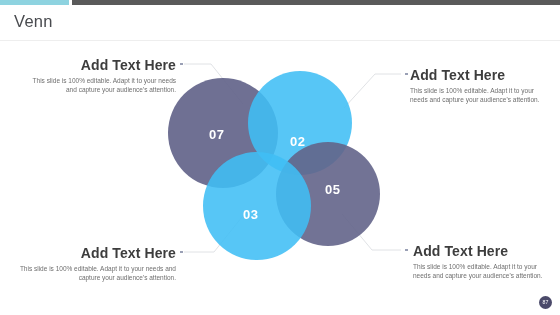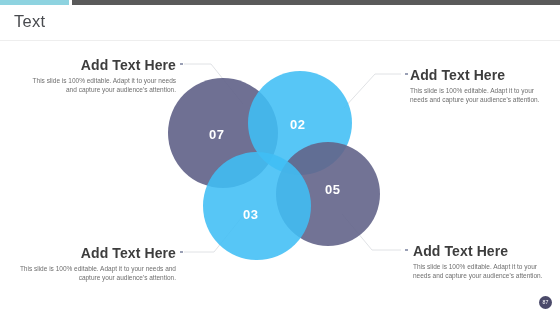--- a/index.html
+++ b/index.html
@@ -119,21 +119,21 @@
 
   .clabel {
     position: absolute;
     color: #ffffff;
     font-size: 13px;
     font-weight: bold;
     letter-spacing: 0.4px;
     z-index: 20;
   }
   .l01 { left: 209px; top: 127px; }
-  .l02 { left: 290px; top: 117px; text-align: right; }
+  .l02 { left: 290px; top: 134px; text-align: right; }
   .l03 { left: 325px; top: 182px; }
   .l04 { left: 243px; top: 207px; }
 
   
   .page-badge {
     position: absolute;
     right: 8px;
     bottom: 6px;
     width: 13px;
     height: 13px;
@@ -150,21 +150,21 @@
 <body>
 
 <div id="slide">
 
   <div class="topbar">
     <div class="topbar-teal"></div>
     <div class="topbar-gap"></div>
     <div class="topbar-dark"></div>
   </div>
 
-  <div class="page-title">Text</div>
+  <div class="page-title">Venn</div>
   <div class="title-rule"></div>
 
   <svg class="connectors" viewBox="0 0 560 315" xmlns="http://www.w3.org/2000/svg">
 
     <polyline points="184,64 211,64 243,104" fill="none" stroke="#d8dade" stroke-width="0.8"></polyline>
 
     <polyline points="401,74 375,74 344,108" fill="none" stroke="#d8dade" stroke-width="0.8"></polyline>
 
     <polyline points="184,252 214,252 246,212" fill="none" stroke="#d8dade" stroke-width="0.8"></polyline>
 

